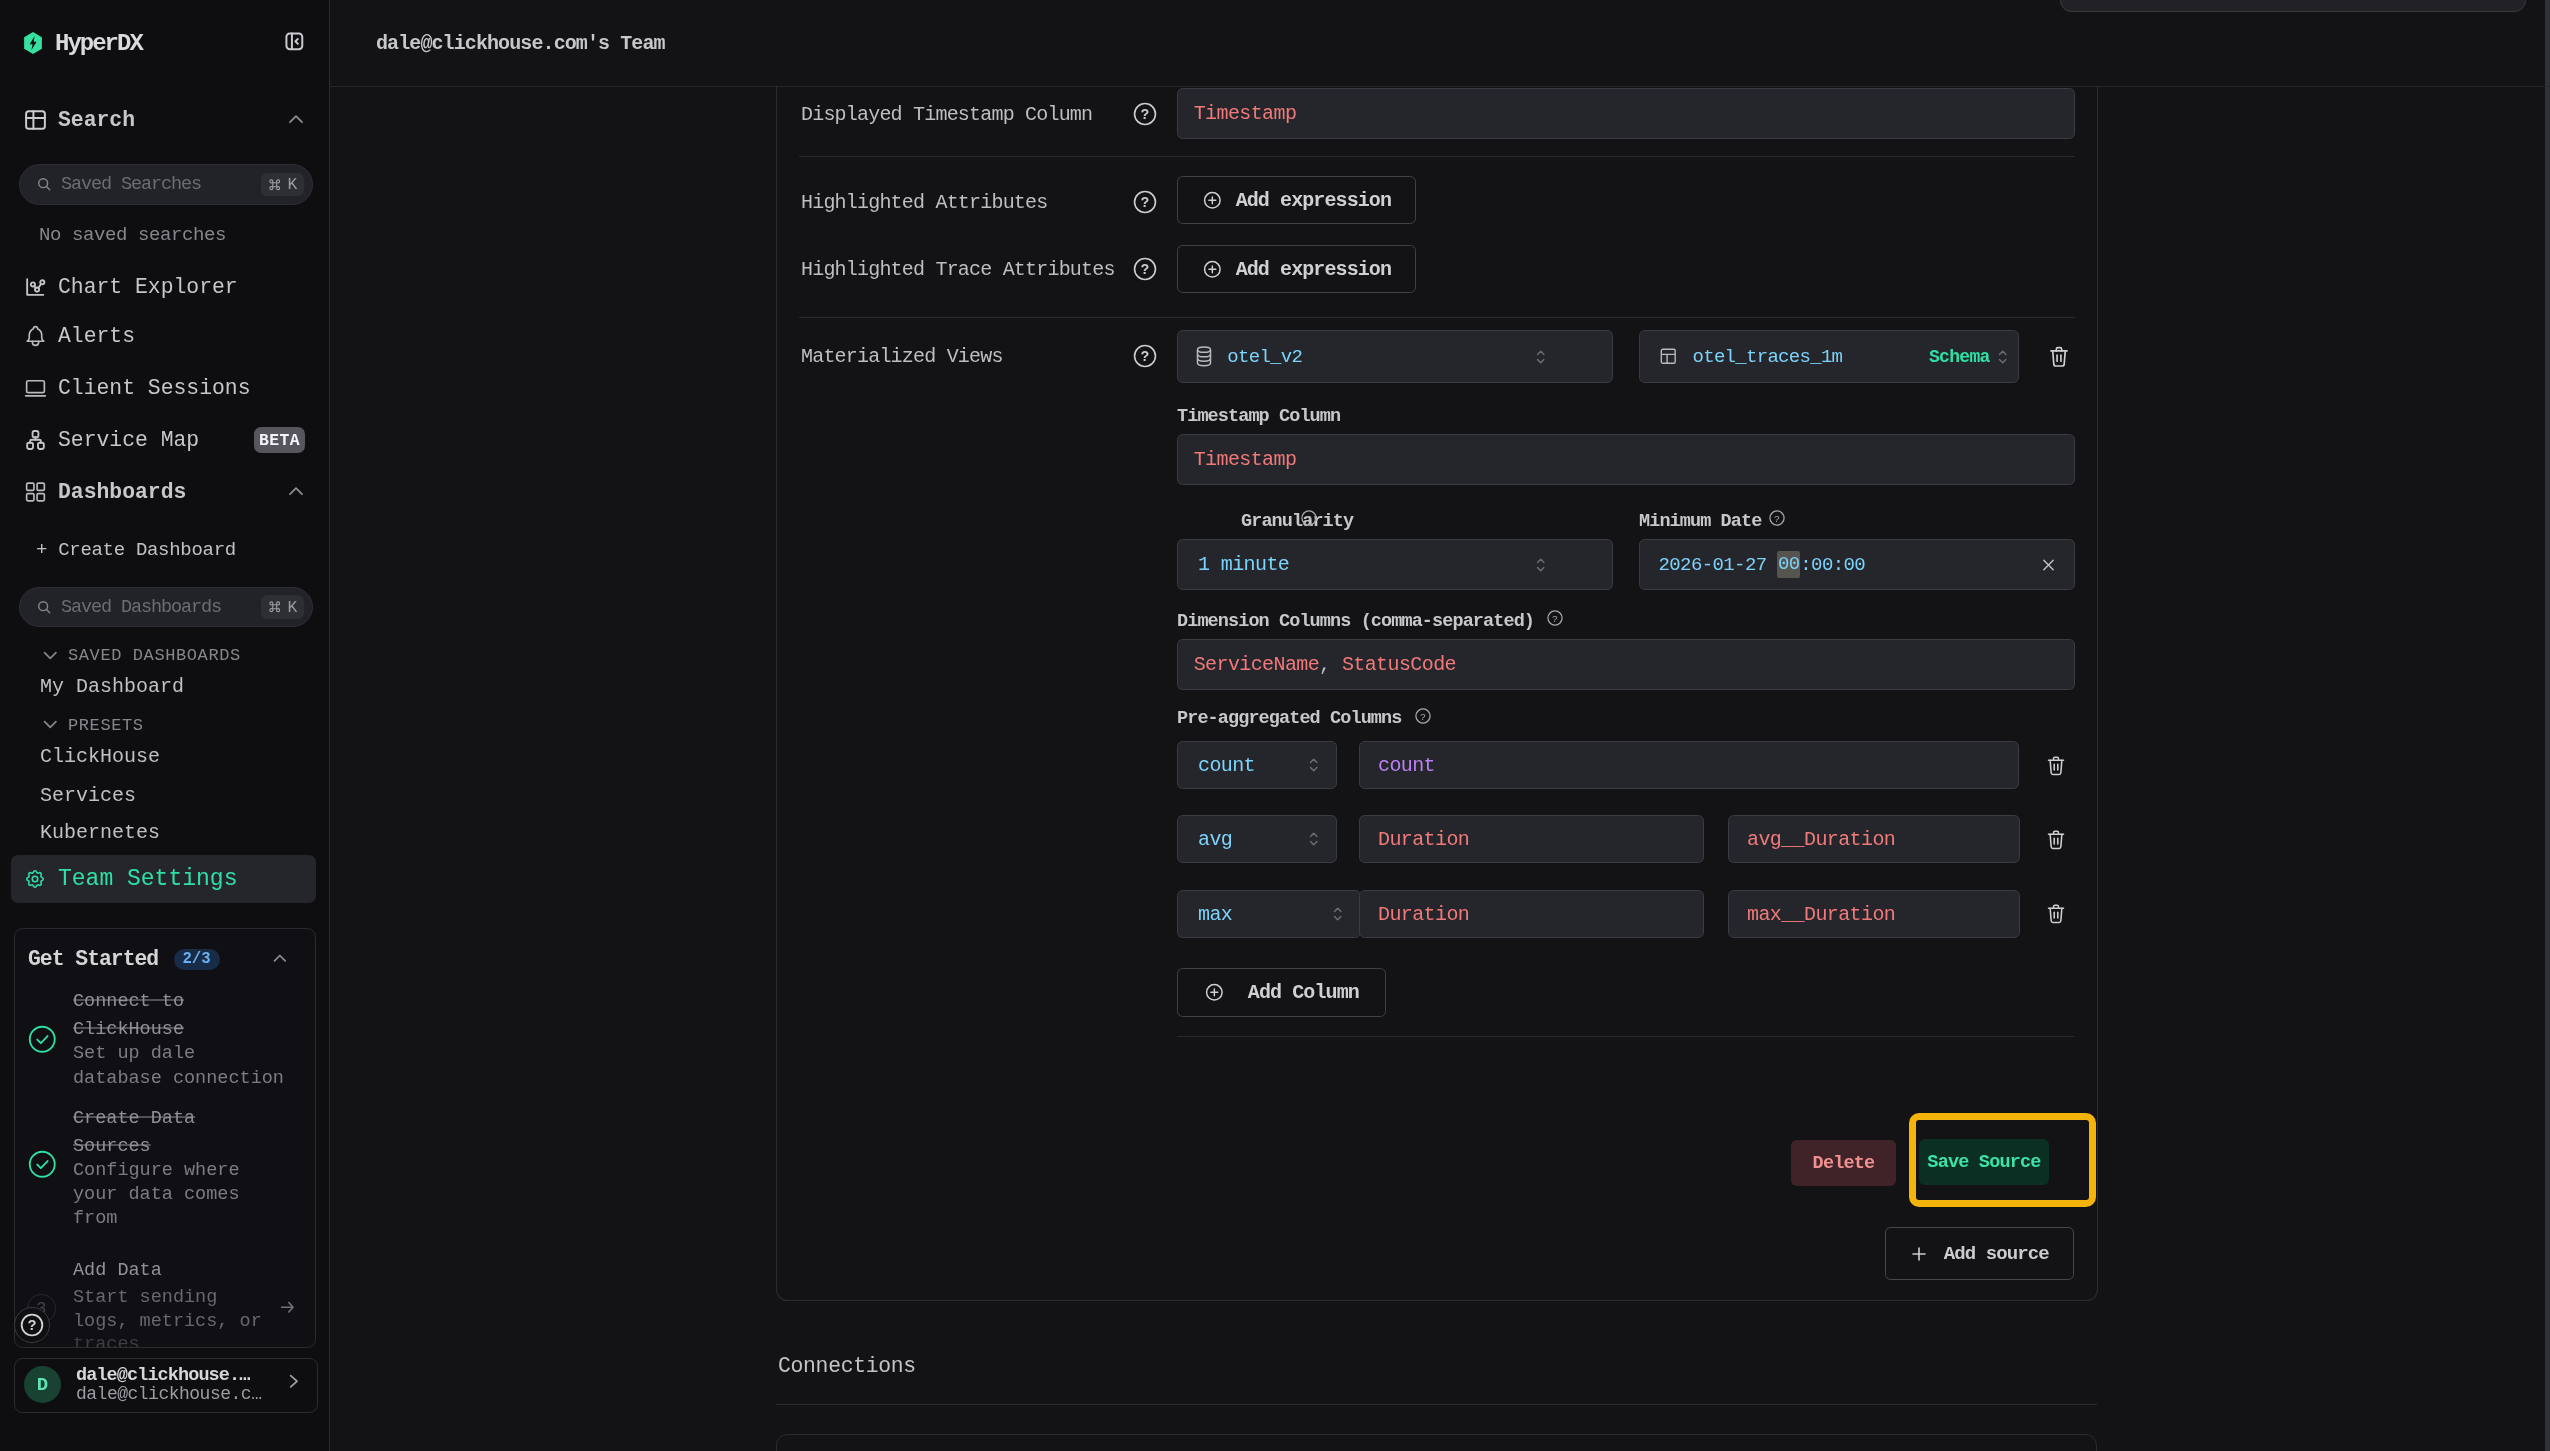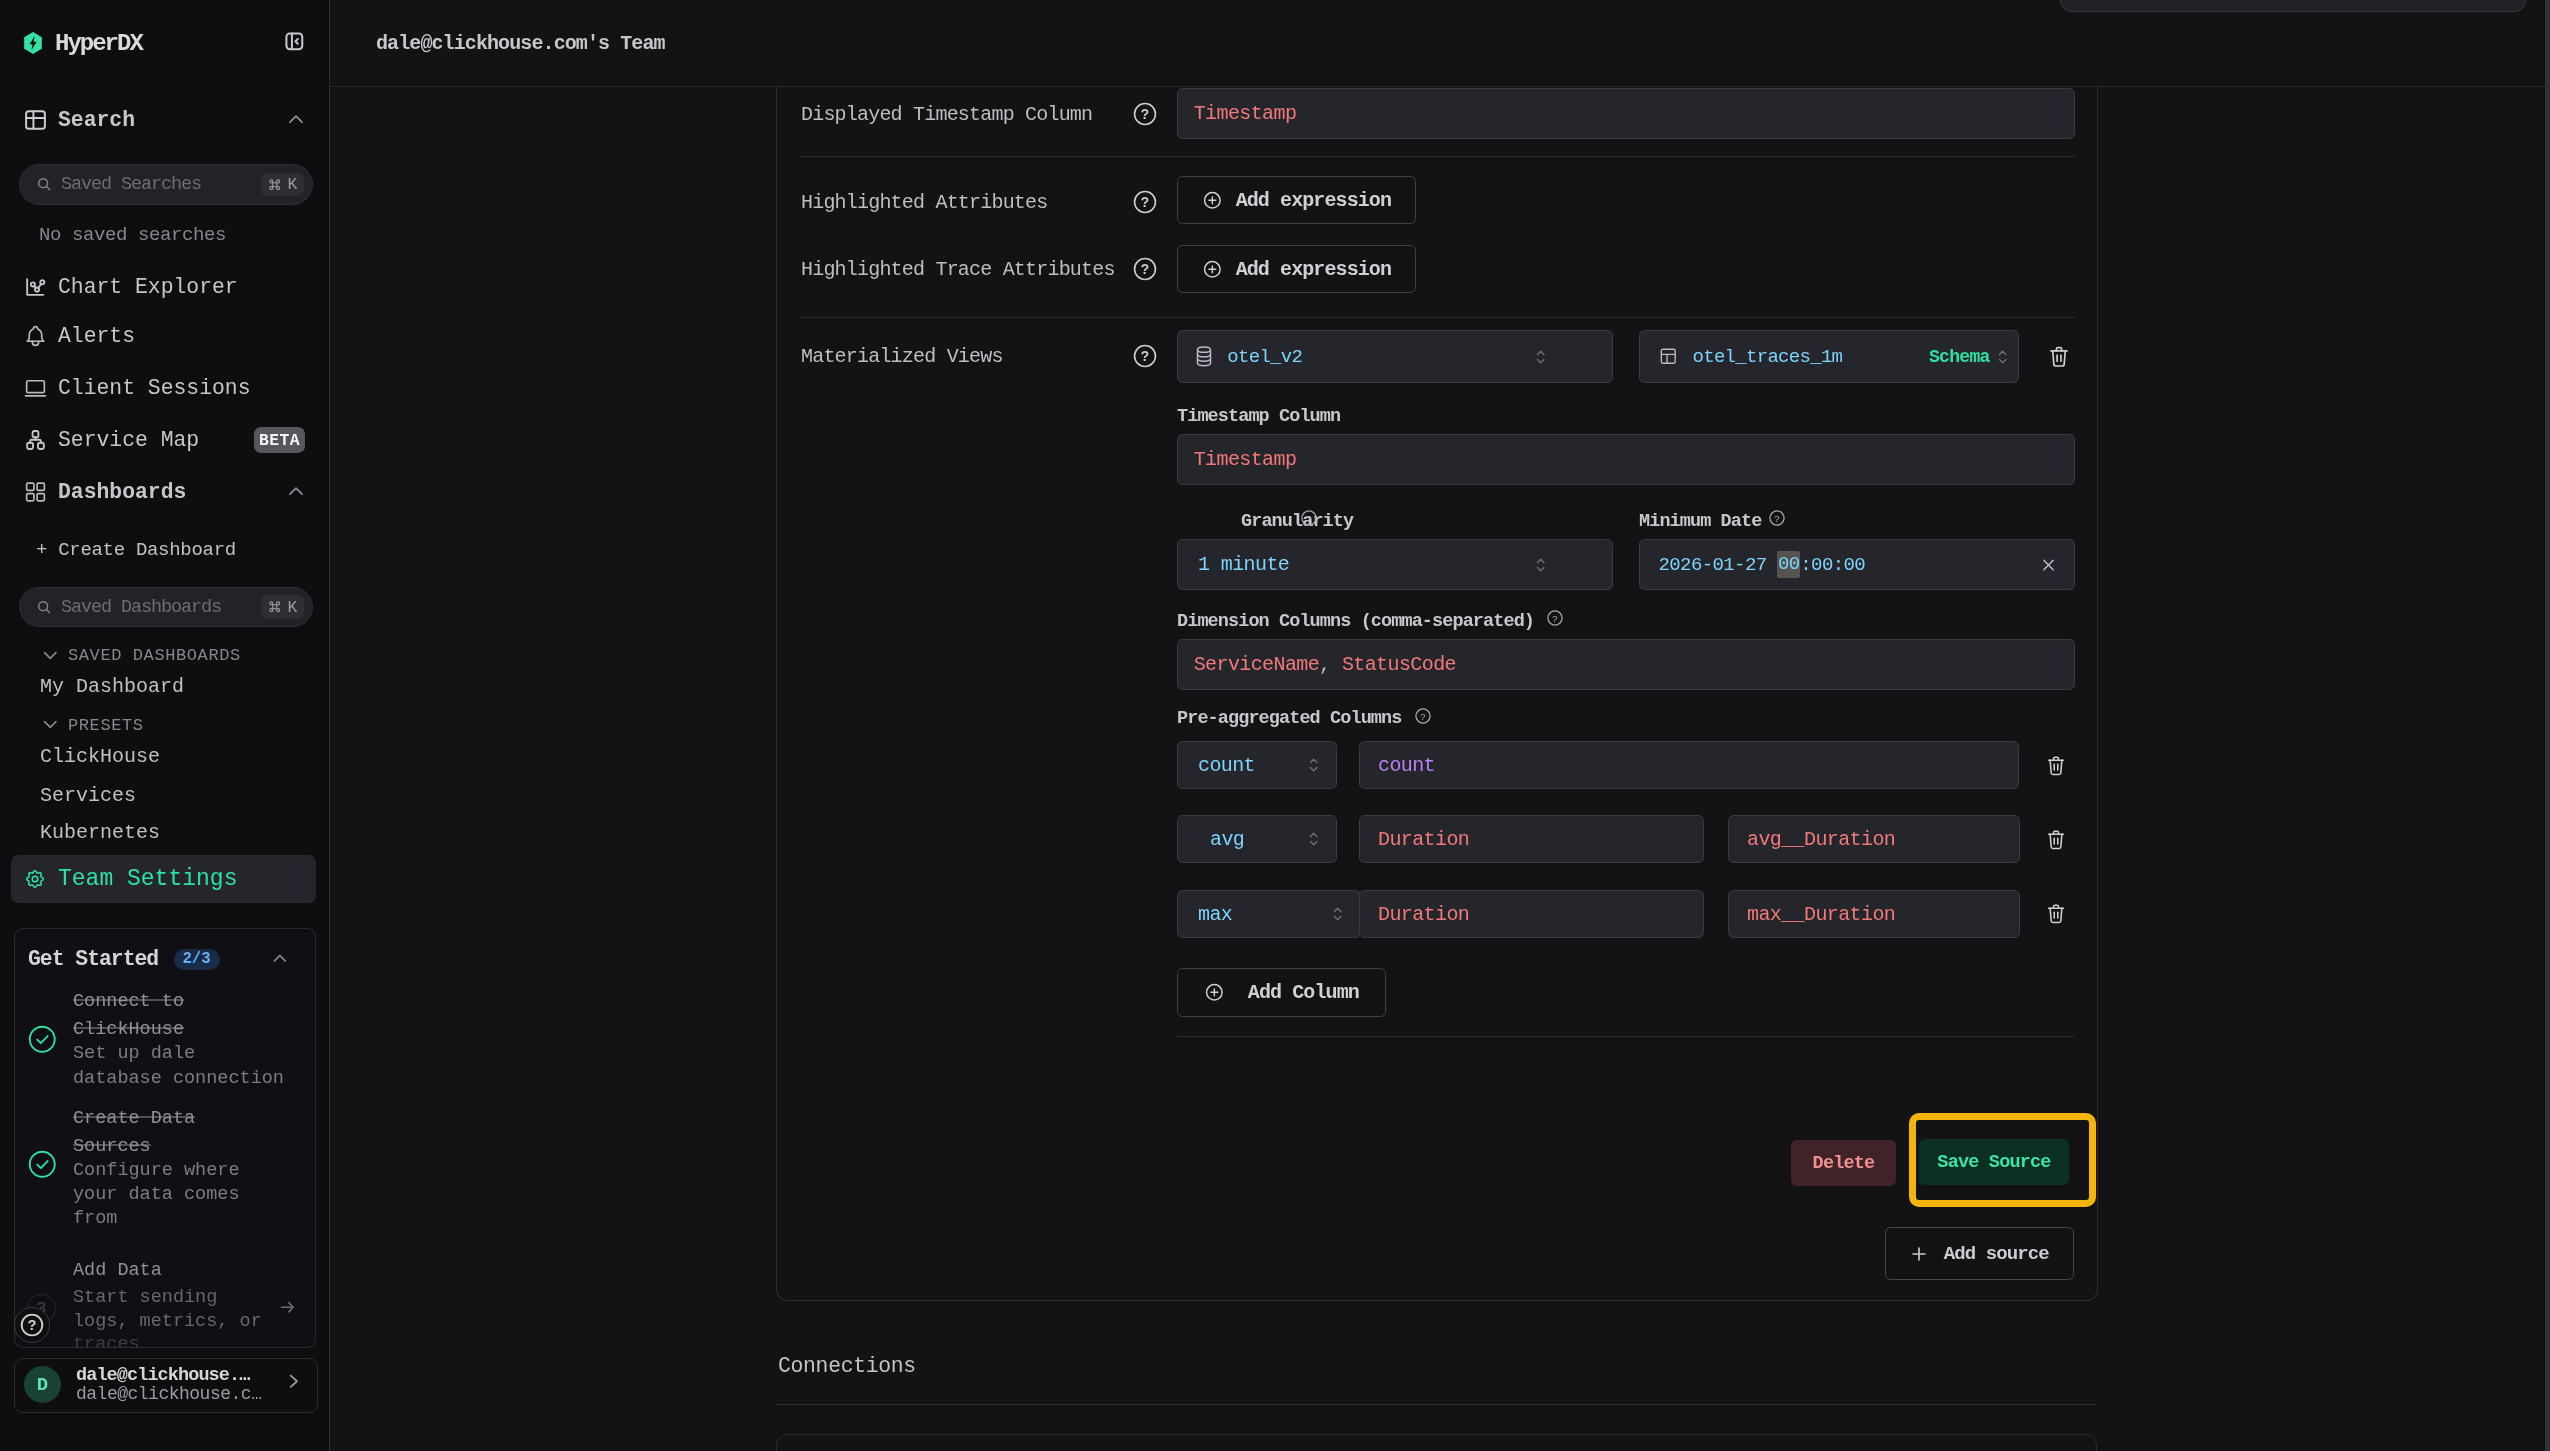--- a/index.html
+++ b/index.html
@@ -356,21 +356,21 @@
       <span class="itxt purple2" style="margin-left:18px">count</span>
     </div>
   <svg class="qm" style="left:2056px;top:766px" width="20" height="21.4" viewBox="0 0 28 30" fill="none" stroke="#cdced1" stroke-width="2.2" stroke-linecap="round" stroke-linejoin="round">
       <path d="M3.5 7h21"></path>
       <path d="M10.5 7V4.8a2 2 0 0 1 2-2h3a2 2 0 0 1 2 2V7"></path>
       <path d="M5.8 7l1.4 17.4a2.6 2.6 0 0 0 2.6 2.4h8.4a2.6 2.6 0 0 0 2.6-2.4L22.2 7"></path>
       <path d="M11.5 12.5v8M16.5 12.5v8"></path>
     </svg>
 
   <div class="inp" style="left:1177px;top:815px;width:160px;height:48px">
-    <span class="itxt gray" style="margin-left:32px">avg</span>
+    <span class="itxt gray" style="margin-left:20px">avg</span>
     <svg class="chev2" style="right:17px" width="11.4" height="18.5" viewBox="0 0 16 26" fill="none" stroke="#6d6f75" stroke-width="2" stroke-linecap="round" stroke-linejoin="round">
         <path d="M3.5 9.5 L8 5 L12.5 9.5"></path>
         <path d="M3.5 16.5 L8 21 L12.5 16.5"></path>
       </svg>
   </div>
   <div class="inp" style="left:1359px;top:815px;width:345px;height:48px">
       <span class="itxt red" style="margin-left:18px">Duration</span>
     </div>
   <div class="inp" style="left:1728px;top:815px;width:292px;height:48px">
       <span class="itxt red" style="margin-left:18px">avg__Duration</span>
@@ -407,21 +407,21 @@
         <circle cx="12" cy="12" r="9"></circle>
         <path d="M12 8v8M8 12h8"></path>
       </svg>
       <span style="margin-left:23px">Add Column</span>
     </div>
 
   <div class="divider" style="left:1177px;top:1036px;width:897px"></div>
 
 
   <div class="abs" style="left:1791px;top:1140px;width:105px;height:46px;background:#3f2328;border-radius:5.7px;display:flex;align-items:center;justify-content:center;font-size:18.5px;font-weight:700;letter-spacing:-0.8px;color:#f0908f">Delete</div>
-  <div class="abs" style="left:1919px;top:1139px;width:150px;height:46px;background:#0c2f24;border-radius:5.7px;display:flex;align-items:center;justify-content:center;font-size:18.5px;font-weight:700;letter-spacing:-0.8px;color:#3be3a7">Save Source</div>
+  <div class="abs" style="left:1919px;top:1139px;width:130px;height:46px;background:#0c2f24;border-radius:5.7px;display:flex;align-items:center;justify-content:center;font-size:18.5px;font-weight:700;letter-spacing:-0.8px;color:#3be3a7">Save Source</div>
   <div class="abs" style="left:1909px;top:1113px;width:187px;height:94px;border:7.8px solid #f5b40a;border-radius:10px;box-sizing:border-box"></div>
 
   <div class="btn" style="left:1885px;top:1227px;width:189px;height:53px;color:#cbccd0;border-color:#45474d;font-size:19px">
       <svg width="18" height="18" viewBox="0 0 24 24" fill="none" stroke="#cbccd0" stroke-width="2.2" stroke-linecap="round">
         <path d="M12 4v16M4 12h16"></path>
       </svg>
       <span style="margin-left:15.7px">Add source</span>
     </div>
 
   <div class="abs" style="left:778px;top:1366px;transform:translateY(-50%);font-size:21.4px;letter-spacing:-0.3px;color:#c3c4c7">Connections</div>

